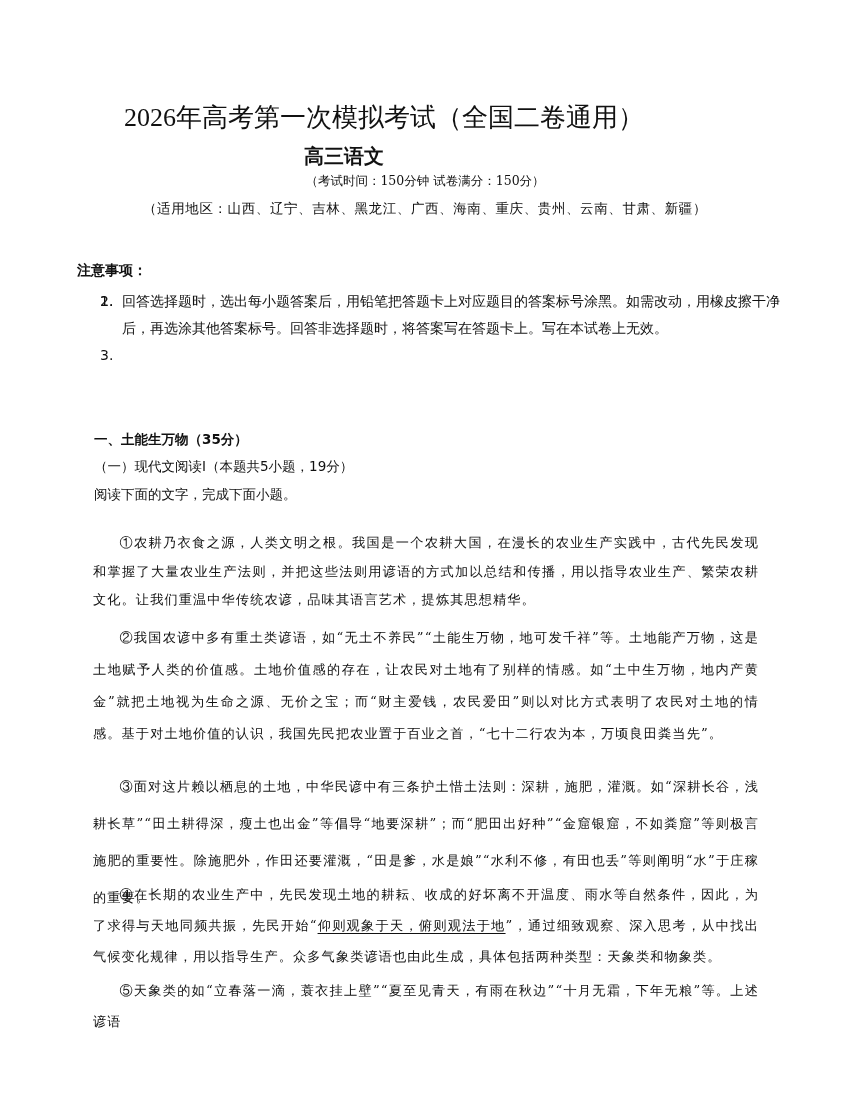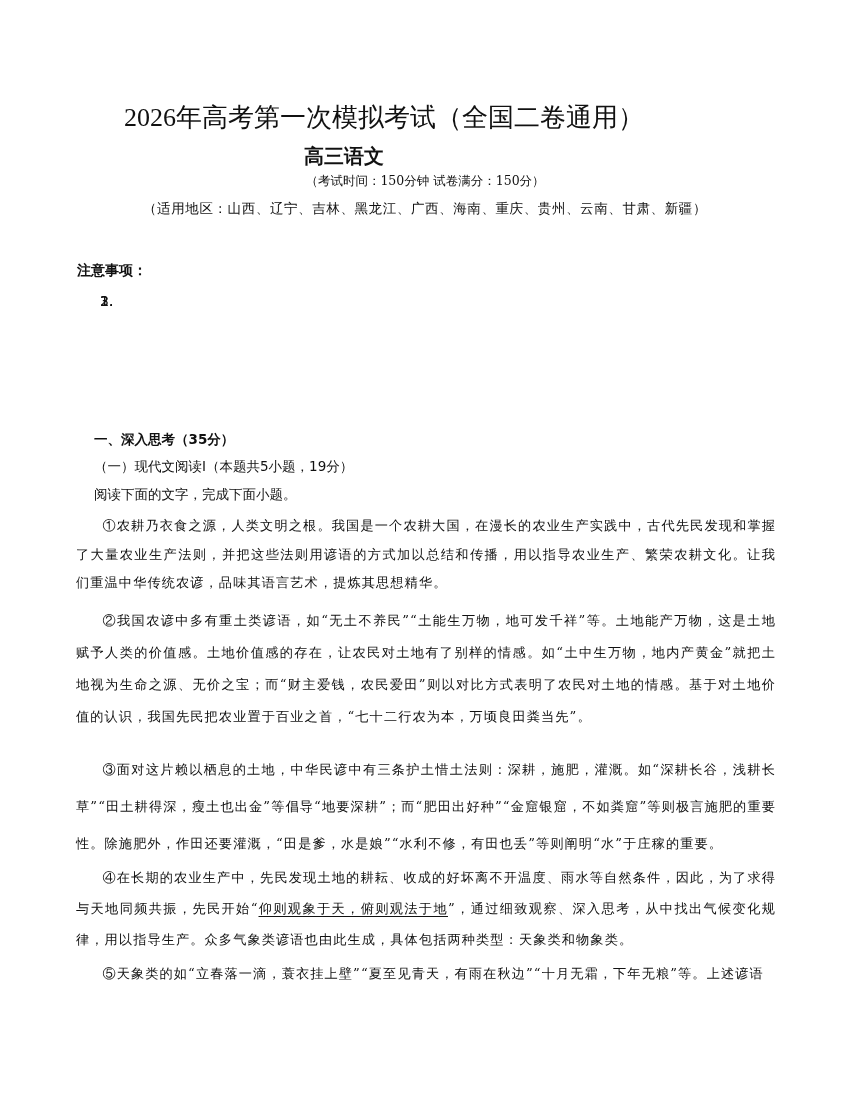--- a/index.html
+++ b/index.html
@@ -15,21 +15,21 @@
                   font-family: "DejaVu Sans", sans-serif; }
   .notice-list { position: absolute; top: 288px; left: 100px; width: 690px; margin: 0; padding: 0; list-style: none;
                  font-size: 14px; line-height: 27px; font-family: "DejaVu Sans", sans-serif; }
   .notice-list li { position: relative; padding-left: 22px; }
   .notice-list .num { position: absolute; left: 0; top: 0; }
   .sec-title { position: absolute; top: 431px; left: 94px; font-size: 13.5px; font-weight: bold; font-family: "DejaVu Sans", sans-serif; }
   .sub-title { position: absolute; top: 458px; left: 94px; font-size: 13.5px; font-family: "DejaVu Sans", sans-serif; }
   .instr { position: absolute; top: 486px; left: 94px; font-size: 13.5px; font-family: "DejaVu Sans", sans-serif; }
   .passage { position: absolute; left: 76px; width: 700px; font-size: 13.2px; letter-spacing: 1.1px;
              font-family: "DejaVu Serif", serif; text-align: justify; }
-  .passage p { margin: 0; text-indent: 2em; }
+  .passage p { margin: 17px; text-indent: 2em; }
   .p1 { top: 512px; line-height: 28.5px; }
   .p2 { top: 605px; line-height: 32px; }
   .p3 { top: 751px; line-height: 37px; }
   .p4 { top: 862px; line-height: 31px; }
   .p5 { top: 958px; line-height: 31px; }
   .ul { text-decoration: underline; text-underline-offset: 3px; }
 </style>
 </head>
 <body>
 
@@ -38,27 +38,28 @@
 <div class="meta">（考试时间：150分钟    试卷满分：150分）</div>
 <div class="regions">（适用地区：山西、辽宁、吉林、黑龙江、广西、海南、重庆、贵州、云南、甘肃、新疆）</div>
 
 <div class="notice-title">注意事项：</div>
 <ul class="notice-list">
   <li>
     <span class="num">1.</span>
   </li>
   <li>
     <span class="num">2.</span>
+    <span>回答选择题时，选出每小题答案后，用铅笔把答题卡上对应题目的答案标号涂黑。如需改动，用橡皮擦干净后，再选涂其他答案标号。回答非选择题时，将答案写在答题卡上。写在本试卷上无效。</span>
   </li>
   <li>
     <span class="num">3.</span>
   </li>
 </ul>
 
-<div class="sec-title">一、深入思考（35分）</div>
+<div class="sec-title">一、土能生万物（35分）</div>
 <div class="sub-title">（一）现代文阅读Ⅰ（本题共5小题，19分）</div>
 <div class="instr">阅读下面的文字，完成下面小题。</div>
 
 <div class="passage p1">
     <p>①农耕乃衣食之源，人类文明之根。我国是一个农耕大国，在漫长的农业生产实践中，古代先民发现和掌握了大量农业生产法则，并把这些法则用谚语的方式加以总结和传播，用以指导农业生产、繁荣农耕文化。让我们重温中华传统农谚，品味其语言艺术，提炼其思想精华。</p>
   </div>
 <div class="passage p2">
     <p>②我国农谚中多有重土类谚语，如“无土不养民”“土能生万物，地可发千祥”等。土地能产万物，这是土地赋予人类的价值感。土地价值感的存在，让农民对土地有了别样的情感。如“土中生万物，地内产黄金”就把土地视为生命之源、无价之宝；而“财主爱钱，农民爱田”则以对比方式表明了农民对土地的情感。基于对土地价值的认识，我国先民把农业置于百业之首，“七十二行农为本，万顷良田粪当先”。</p>
   </div>
 <div class="passage p3">

